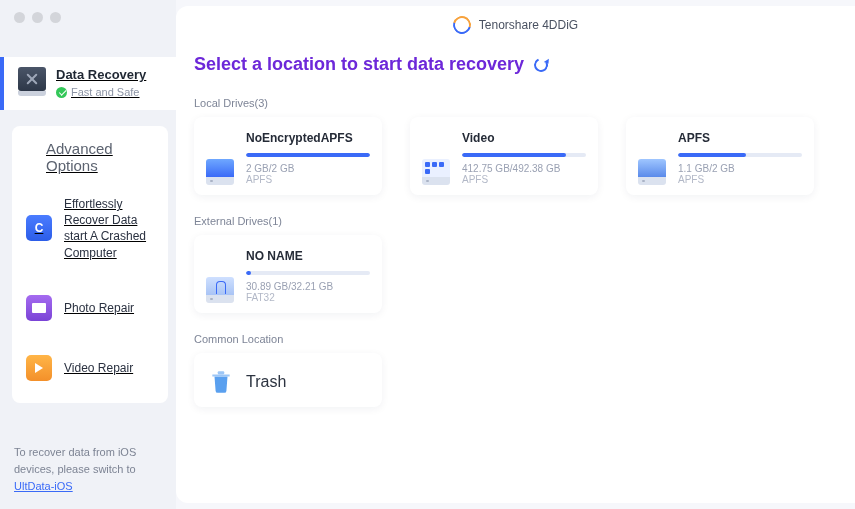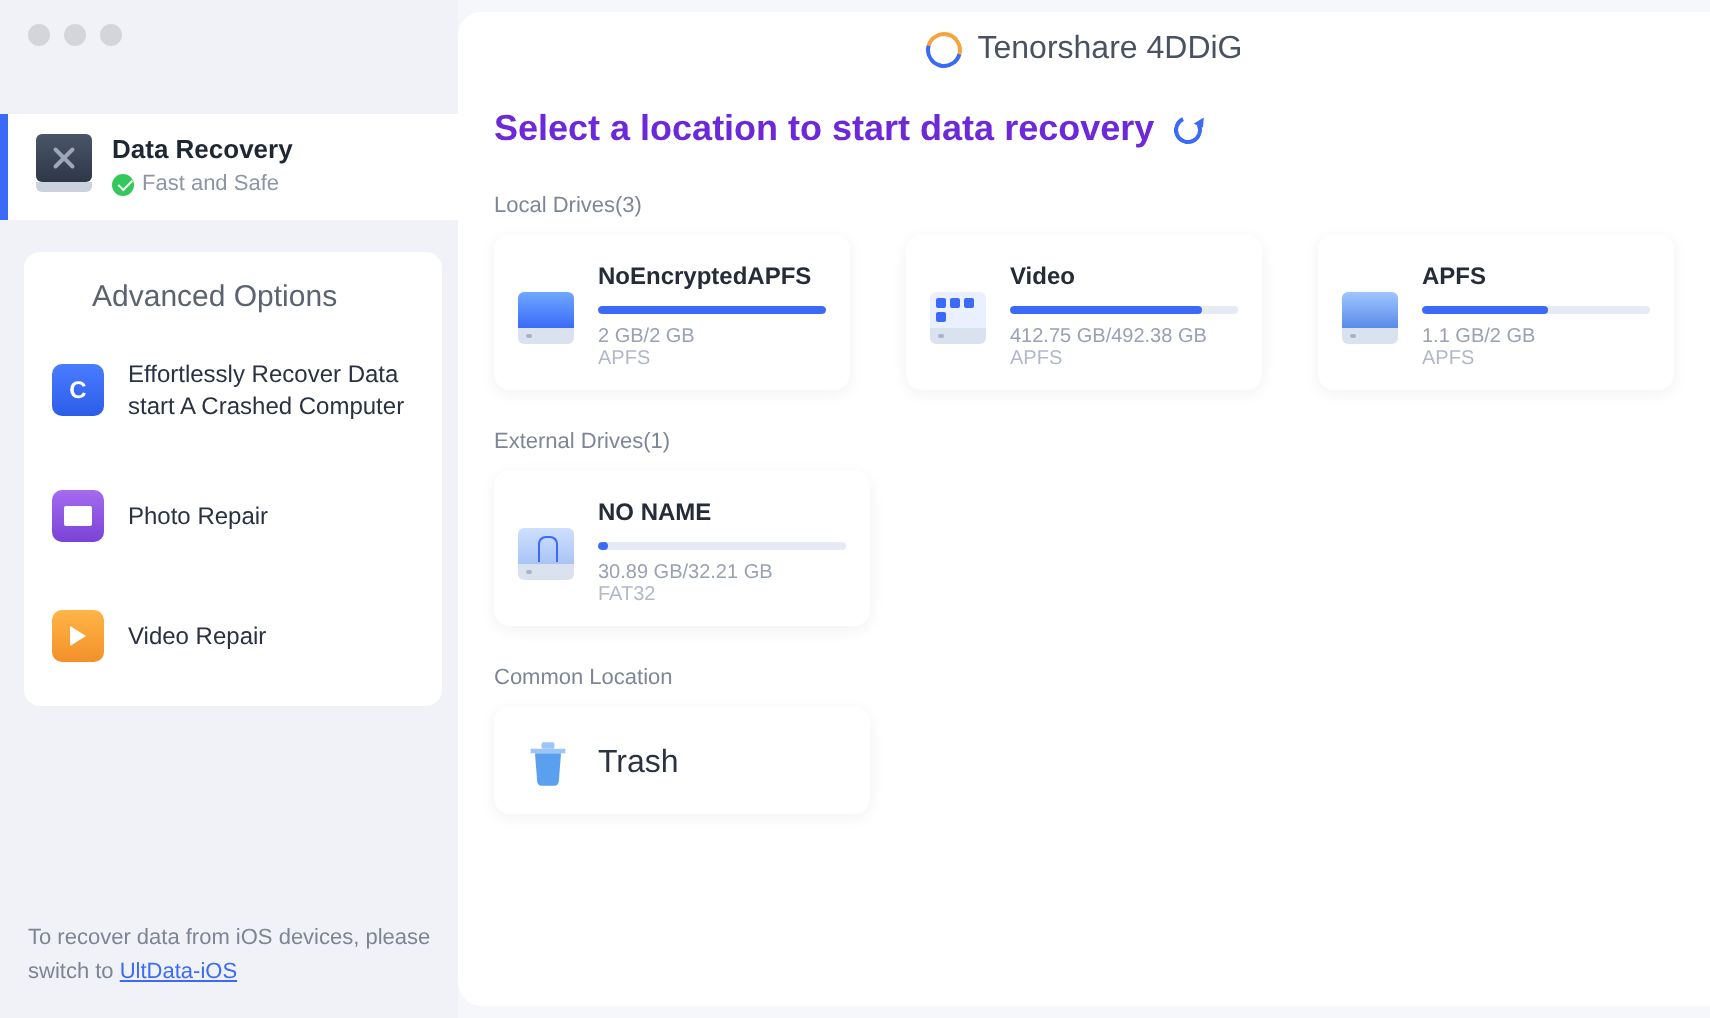--- a/index.html
+++ b/index.html
@@ -1,20 +1,20 @@
 <!DOCTYPE html>
 <html><head>
 <meta charset="utf-8">
 <style>
 * { margin: 0; padding: 0; box-sizing: border-box; font-family: -apple-system, BlinkMacSystemFont, "Segoe UI", Arial, sans-serif; }
 body { width: 855px; height: 509px; background: #f6f7fb; overflow: hidden; }
 .app { display: flex; height: 100%; }
 
 
-.sidebar { width: 229px; background: #f0f2f7; display: flex; flex-direction: column; position: relative; }
+.sidebar { width: 176px; background: #f0f2f7; display: flex; flex-direction: column; position: relative; text-decoration: underline; }
 .traffic { display: flex; gap: 7px; padding: 12px 14px 10px; }
 .traffic span { width: 11px; height: 11px; border-radius: 50%; background: #d3d5da; display: inline-block; }
 .nav-main { background: #fff; border-left: 4px solid #3a6af7; padding: 10px 12px 12px 14px; display: flex; align-items: flex-start; gap: 10px; margin-top: 24px; }
 .drive-icon { width: 28px; height: 24px; background: linear-gradient(#4a5568,#2d3748); border-radius: 3px; position: relative; flex: 0 0 auto; display:flex;align-items:center;justify-content:center;}
 .drive-icon::after { content:""; position:absolute; bottom:-5px; left:0; width:100%; height:5px; background:#cbd1dd; border-radius:0 0 3px 3px;}
 .drive-x { width:14px;height:14px;position:relative;}
 .drive-x::before,.drive-x::after{content:"";position:absolute;left:6px;top:0;width:2px;height:14px;background:#9ea7b8;border-radius:1px;}
 .drive-x::before{transform:rotate(45deg);}
 .drive-x::after{transform:rotate(-45deg);}
 .nav-main .txt { display:flex; flex-direction:column; gap:4px; }
@@ -35,29 +35,29 @@
 .adv-item .lbl { font-size:12px; color:#2a3140; line-height:1.35;}
 .adv-gap { height:18px; }
 
 .footer { position:absolute; bottom:14px; left:14px; right:10px; font-size:11px; color:#7d8494; line-height:1.55;}
 .footer a { color:#3a6af7; text-decoration:underline; cursor:pointer;}
 
 
 .main { flex:1; background:#fff; border-radius:12px 0 0 12px; margin:6px 0 6px 0; padding:0 0 0 0; overflow:auto;}
 .topbar { display:flex; align-items:center; justify-content:center; gap:8px; padding:10px 0 4px;}
 .logo { width:18px;height:18px;border-radius:50%;border:2.5px solid #f7a23d;border-left-color:#3a6af7;border-bottom-color:#3a6af7;transform:rotate(-30deg);}
-.appname { font-size:16px; color:#4a5262; font-weight:500;}
+.appname { font-size:12px; color:#4a5262; font-weight:500;}
 .heading { display:flex; align-items:center; gap:10px; padding:16px 0 6px 18px;}
 .heading h1 { font-size:18px; font-weight:700; color:#6d28d9;}
 .refresh { width:14px;height:14px;border:2px solid #3a6af7;border-radius:50%;border-top-color:transparent;position:relative;cursor:pointer; transform:rotate(20deg);}
 .refresh::after{content:"";position:absolute;top:-3px;right:-2px;border-left:4px solid #3a6af7;border-top:3px solid transparent;border-bottom:3px solid transparent;transform:rotate(38deg);}
 
 .section-label { font-size:11px; color:#7e8597; padding:16px 0 8px 18px;}
 .cards { display:flex; gap:28px; padding:0 18px 4px;}
-.card { background:#fff; border-radius:8px; box-shadow:0 2px 8px rgba(20,30,60,.06); width:188px; padding:14px 12px 10px; display:flex; gap:10px; cursor:pointer; align-items:center;}
+.card { background:#fff; border-radius:8px; box-shadow:0 2px 8px rgba(20,30,60,.06); width:188px; padding:14px 12px 10px; display:flex; gap:10px; cursor:pointer; align-items:flex-end;}
 .drv { width:30px; flex:0 0 auto; margin-top:2px;}
 .drv .top { width:28px;height:18px;border-radius:3px 3px 0 0; }
 .drv .bot { width:28px;height:8px;background:#dbe2ef;border-radius:0 0 3px 3px;position:relative;}
 .drv .bot::after{content:"";position:absolute;left:4px;top:3px;width:3px;height:2px;background:#aab3c6;border-radius:1px;}
 .drv-blue .top{background:linear-gradient(#6fa8ff,#3a6af7);}
 .drv-data .top{background:#eaf0ff;position:relative;display:flex;flex-wrap:wrap;padding:3px;gap:2px;}
 .drv-data .top span{width:5px;height:5px;background:#3a6af7;border-radius:1px;}
 .drv-apfs .top{background:linear-gradient(#9fc6ff,#5a8aea);}
 .drv-usb .top{background:linear-gradient(#cfe0ff,#a9c4f5);position:relative;}
 .drv-usb .top::after{content:"";position:absolute;left:10px;top:4px;width:8px;height:12px;border:1.5px solid #3a6af7;border-radius:4px 4px 0 0;border-bottom:none;}

